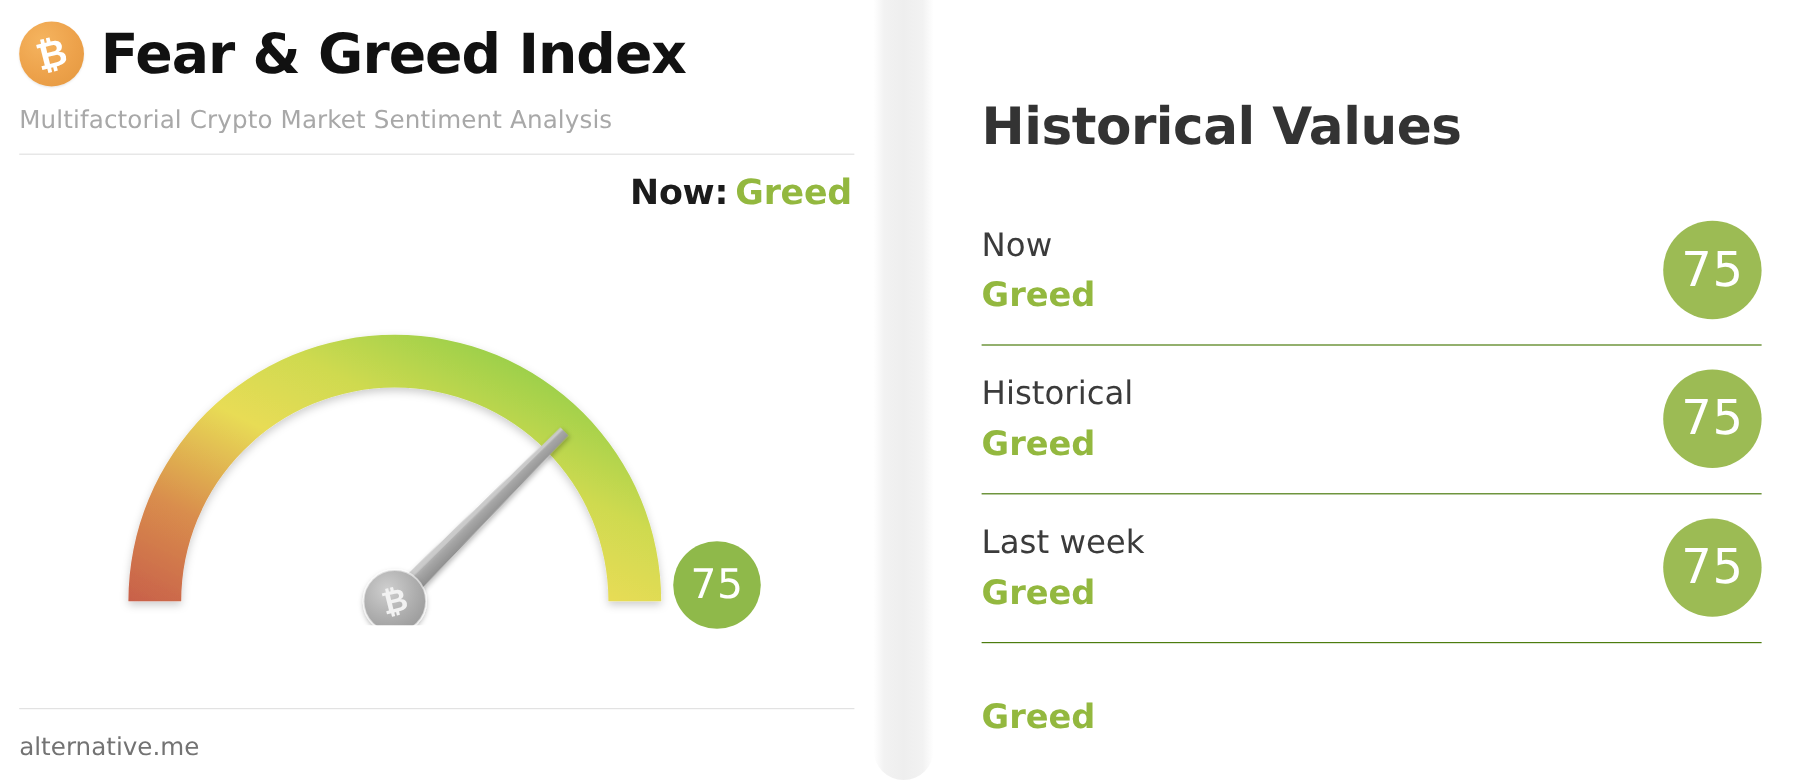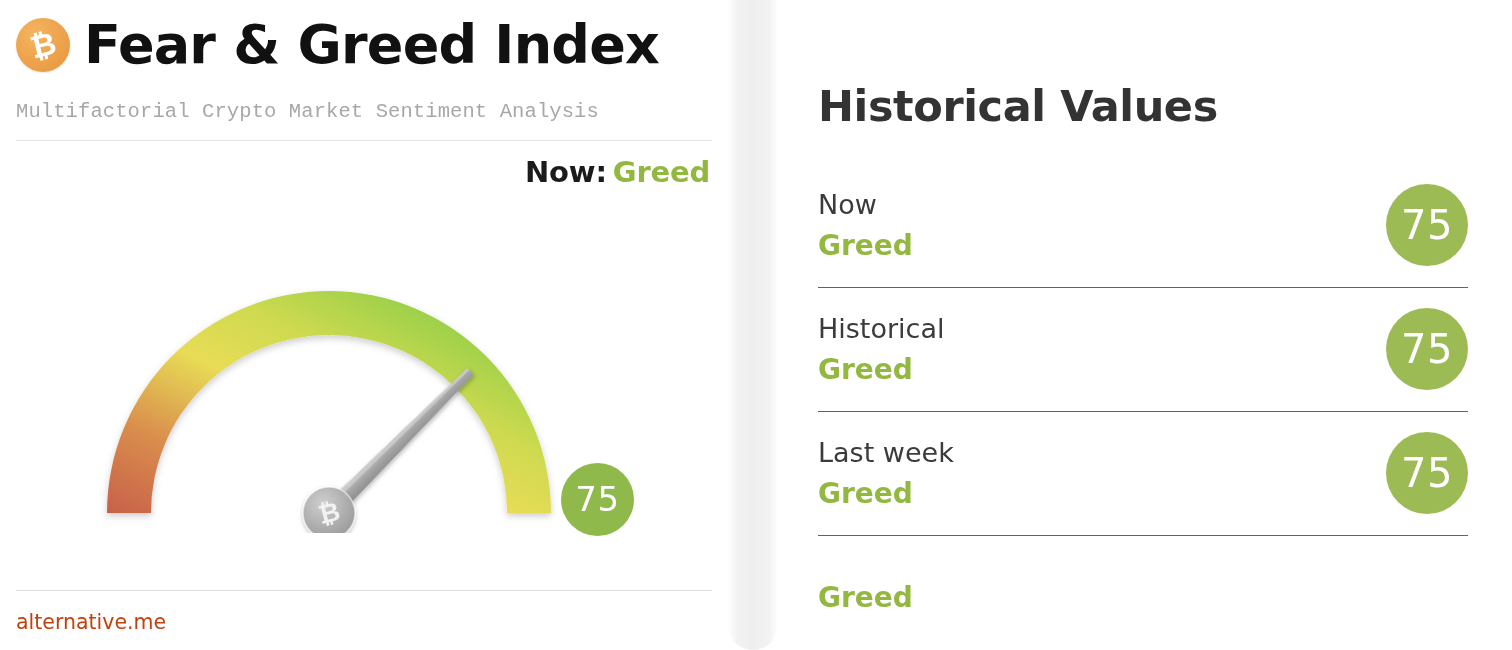--- a/index.html
+++ b/index.html
@@ -50,37 +50,36 @@
     background: radial-gradient(circle at 35% 30%, #f5b45f 0%, #eda24b 55%, #e3973f 100%);
     display: flex;
     align-items: center;
     justify-content: center;
     flex: 0 0 54px;
     box-shadow: 0 1px 2px rgba(0,0,0,0.10);
   }
   .btc-logo svg { display: block; }
 
   .main-title {
-    font-size: 54px;
+    font-size: 46px;
     font-weight: 700;
     color: #111111;
     letter-spacing: -0.8px;
     line-height: 1;
     white-space: nowrap;
     font-family: "DejaVu Sans", "Liberation Sans", sans-serif;
   }
 
   .subtitle {
-    margin-top: 26px;
+    margin-top: 14px;
     font-size: 20.5px;
     color: #a8a8a8;
     font-weight: 400;
     letter-spacing: 0.1px;
     line-height: 1;
-    font-family: Liberation Mono, monospace;
   }
 
   .hr {
     margin-top: 17px;
     height: 1px;
     background: #e2e2e2;
     width: 100%;
   }
 
   .now-line {
@@ -140,21 +139,21 @@
   }
   .footer-row {
     position: absolute;
     left: 16px;
     right: 16px;
     bottom: 18px;
     display: flex;
     justify-content: space-between;
     align-items: baseline;
     font-size: 20.5px;
-    color: #c2410c;
+    color: #737373;
     line-height: 1;
   }
 
   
   .divider-band {
     flex: 0 0 50px;
     width: 50px;
     height: 650px;
     background: linear-gradient(to right,
        #ffffff 0%, #f2f2f2 18%, #eeeeee 50%, #f2f2f2 82%, #ffffff 100%);

